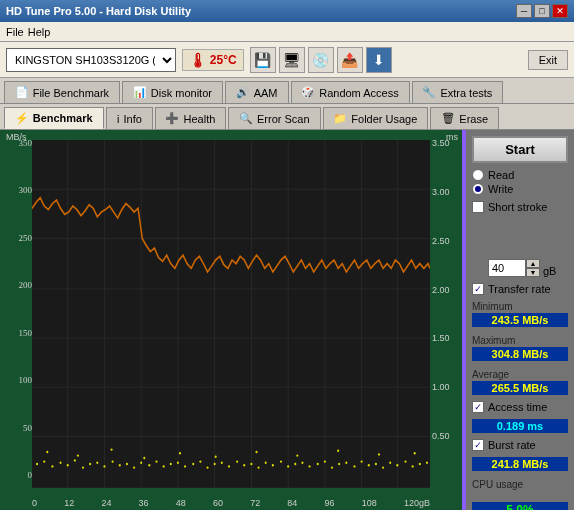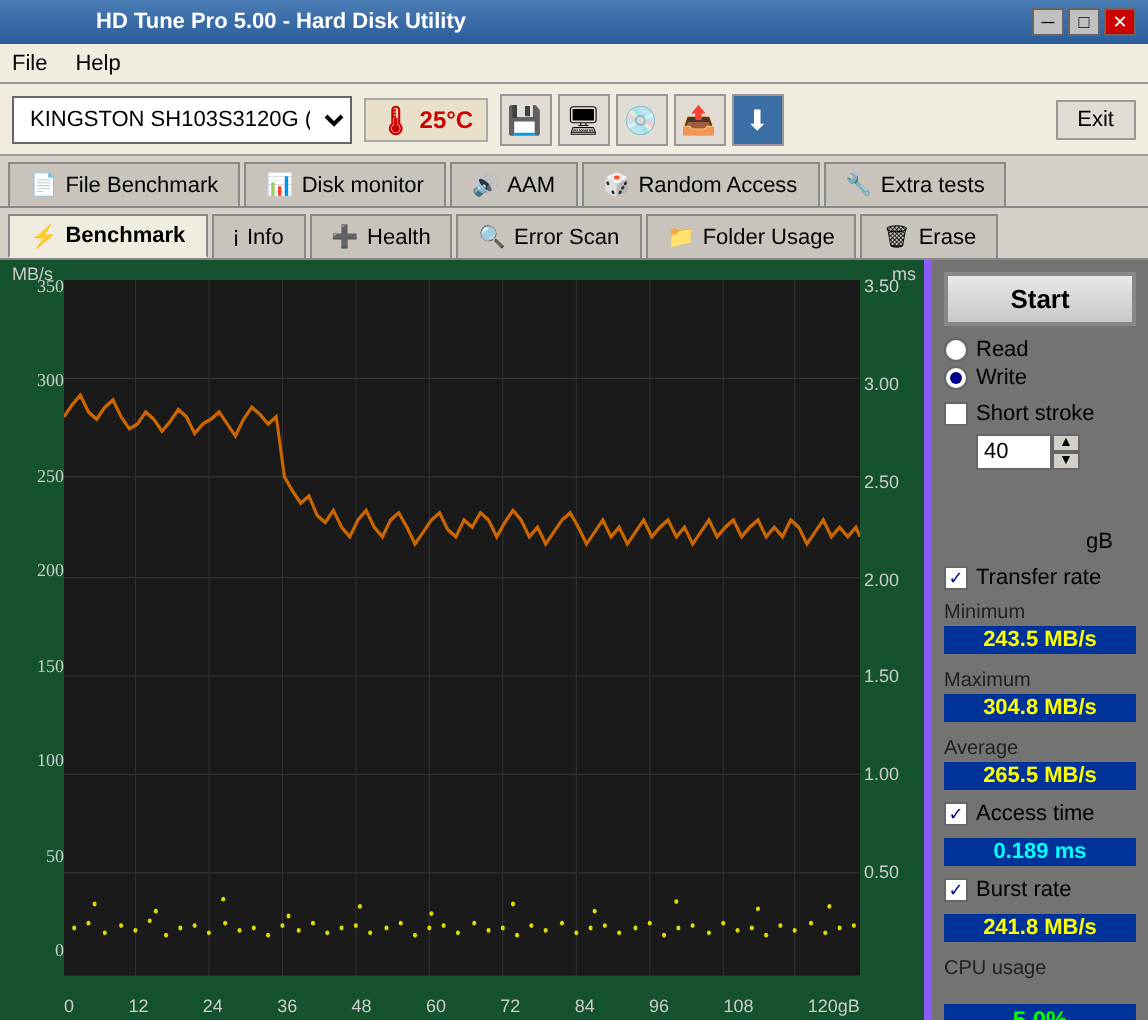--- a/index.html
+++ b/index.html
@@ -8,38 +8,38 @@
     
     .title-bar {
       background: linear-gradient(to bottom, #4a7db5, #2a5c9a);
       color: white;
       padding: 3px 6px;
       display: flex;
       align-items: center;
       justify-content: space-between;
       height: 22px;
     }
-    .title-bar-text { font-size: 11px; font-weight: bold; margin-left: 42px; }
+    .title-bar-text { font-size: 11px; font-weight: bold; }
     .title-bar-buttons { display: flex; gap: 2px; }
     .title-btn {
       width: 16px; height: 14px;
       background: #c0c0c0;
       border: 1px solid #666;
       font-size: 9px;
       cursor: pointer;
       display: flex; align-items: center; justify-content: center;
       color: black;
     }
     
     
     .menu-bar {
       background: #f0ece0;
       padding: 2px 6px;
       display: flex;
-      gap: 14px;
+      gap: 4px;
       height: 20px;
       align-items: center;
       border-bottom: 1px solid #999;
     }
     .menu-item { font-size: 11px; cursor: pointer; color: black; }
     
     
     .toolbar {
       background: #f0ece0;
       padding: 4px 6px;
@@ -158,21 +158,21 @@
       content: '';
       width: 6px; height: 6px;
       border-radius: 50%;
       background: #00008b;
       display: block;
     }
     .checkbox-item { display: flex; align-items: center; gap: 4px; font-size: 11px; }
     .checkbox { width: 12px; height: 12px; border: 1px solid #666; background: white; display: flex; align-items: center; justify-content: center; font-size: 9px; }
     .checkbox.checked { color: #00008b; }
     .spinbox {
-      display: flex; align-items: flex-start;
+      display: flex; align-items: flex-end;
       margin-left: 16px;
       margin-bottom: 2px;
     }
     .spinbox input {
       width: 38px; height: 18px;
       border: 1px solid #666;
       background: white;
       font-size: 11px;
       padding: 1px 3px;
     }

